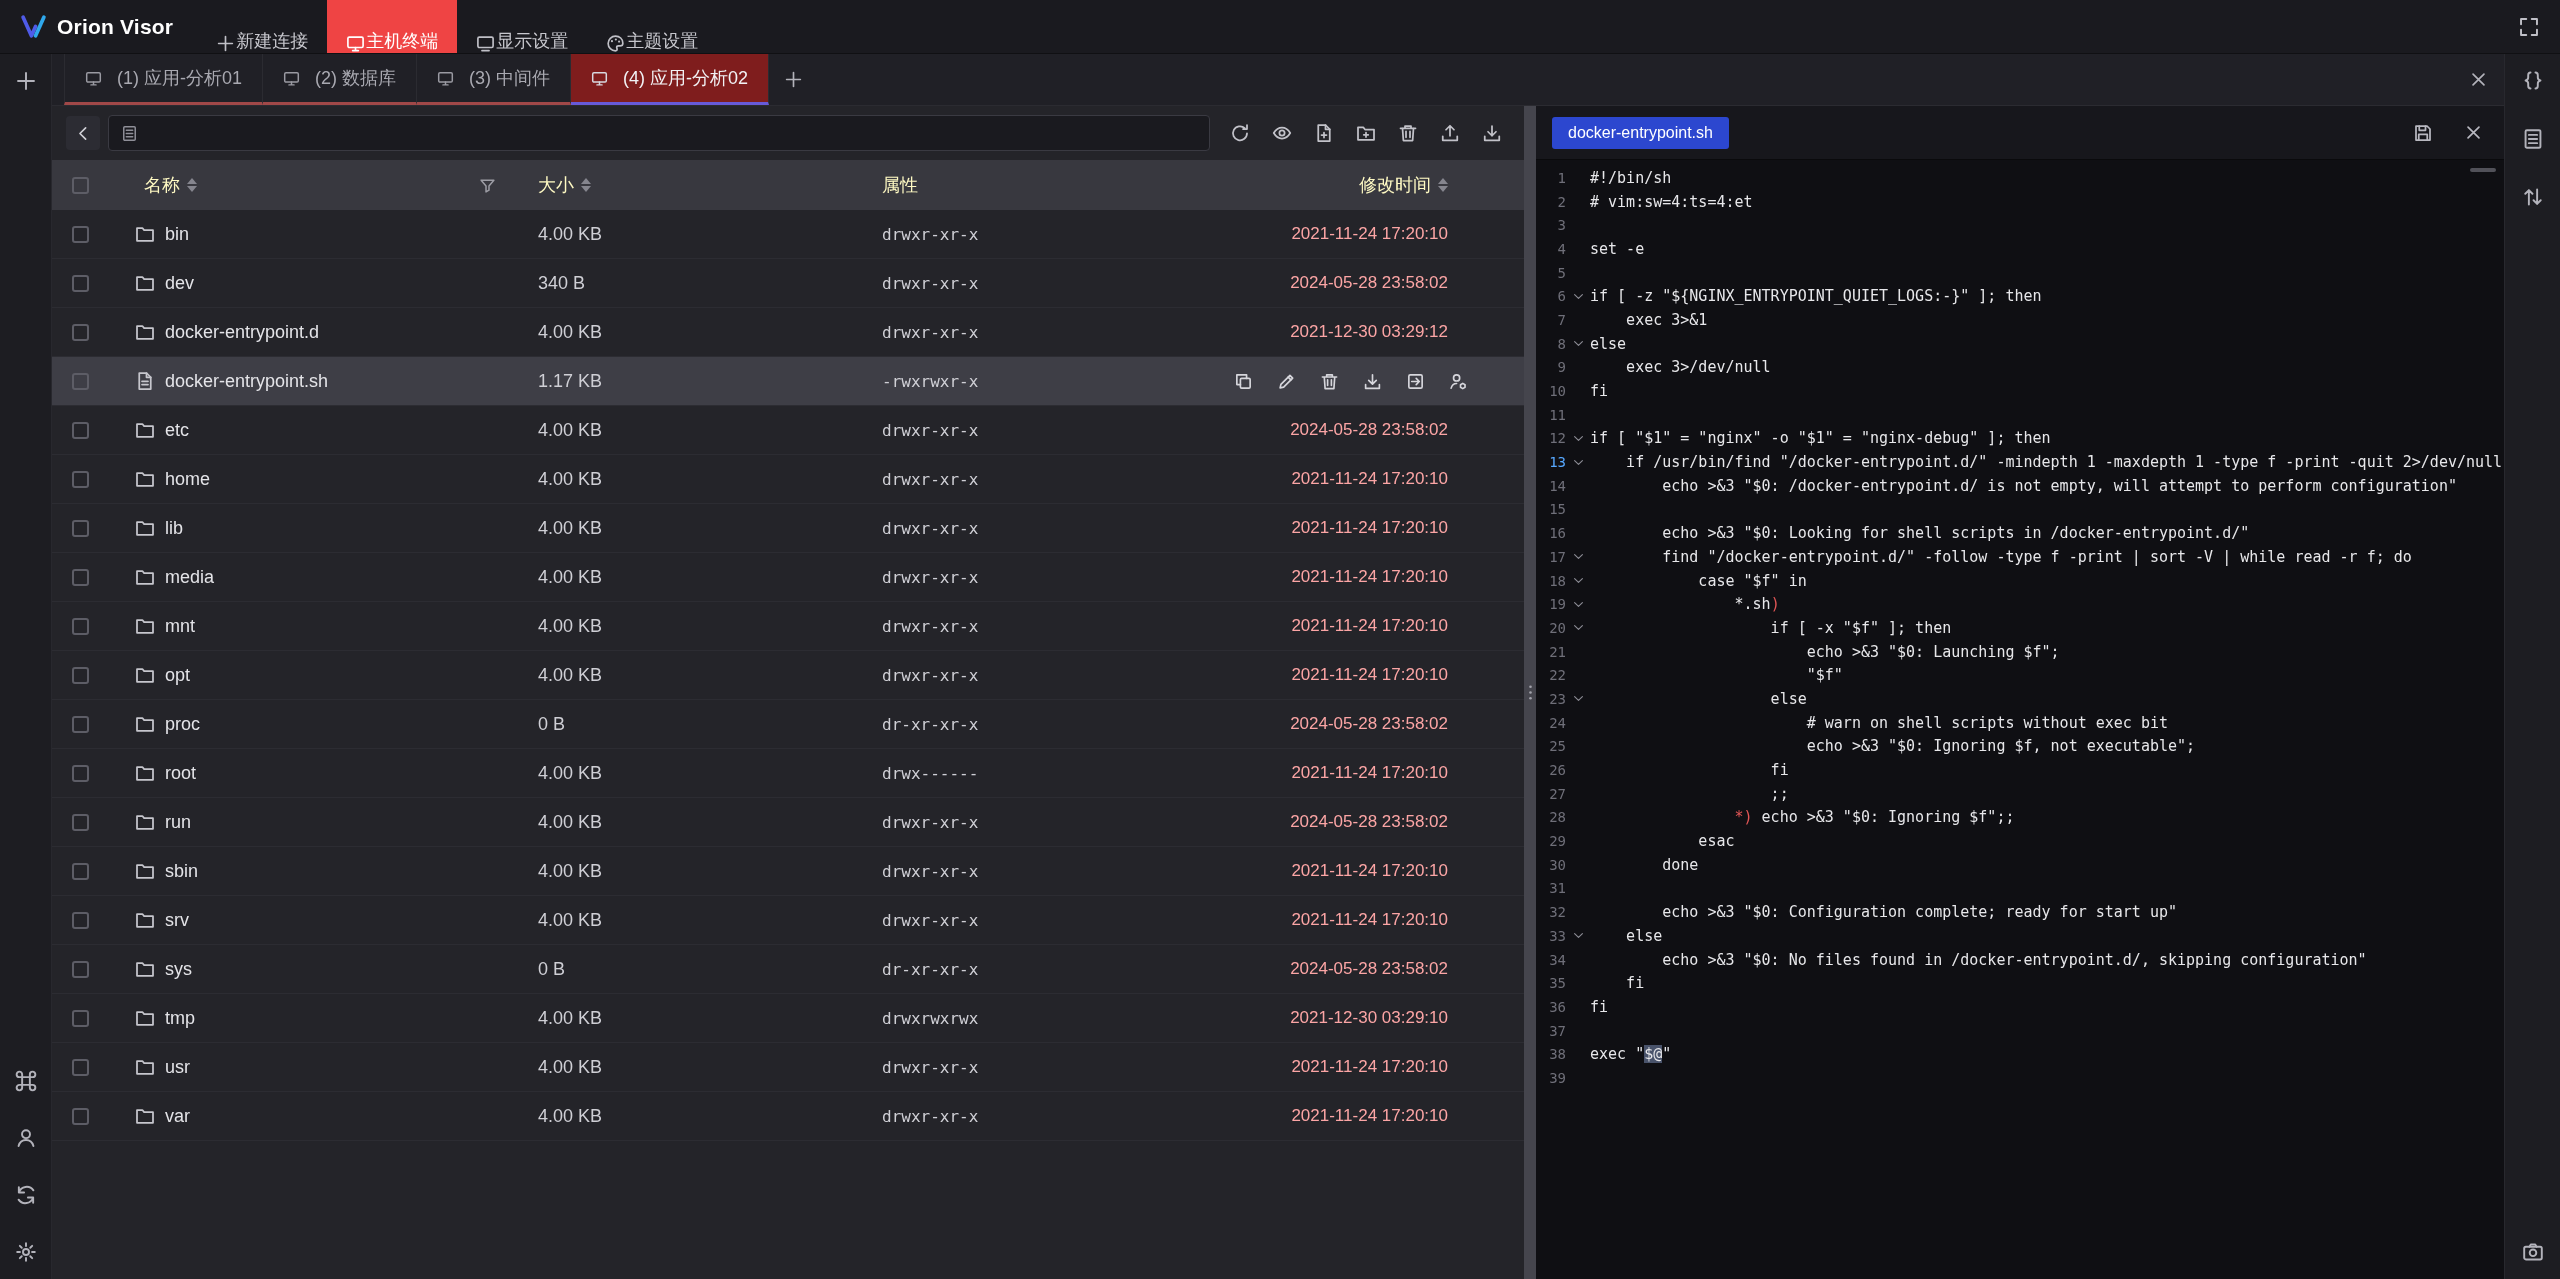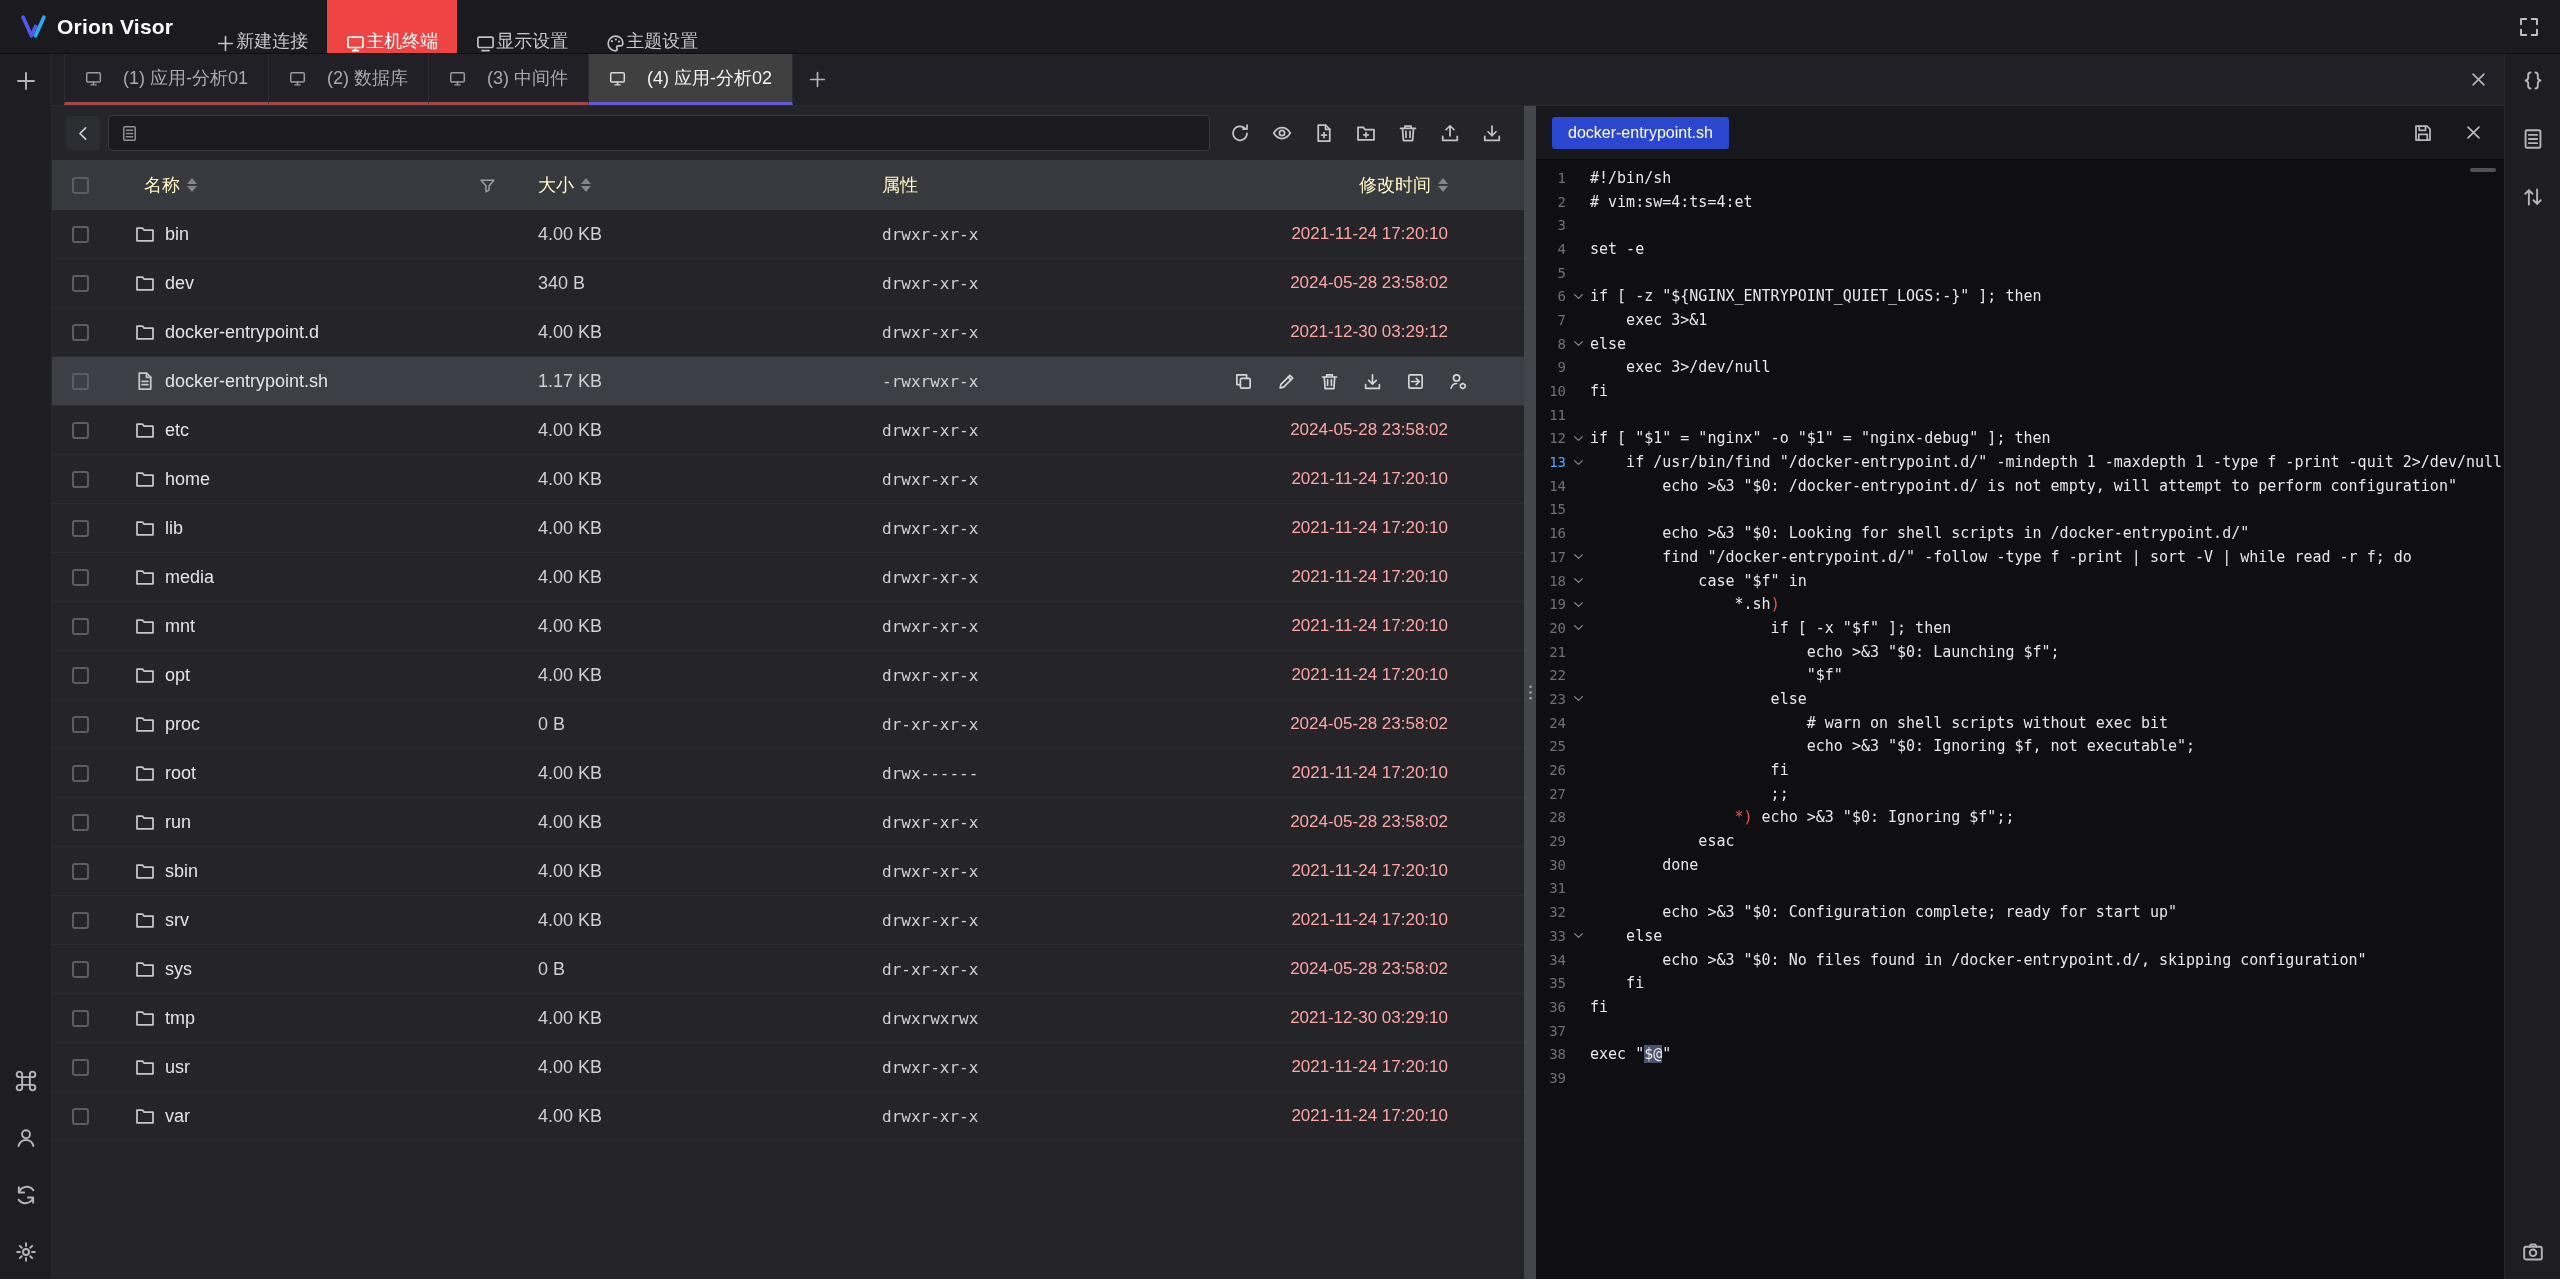--- a/index.html
+++ b/index.html
@@ -26,25 +26,25 @@
 .strip{flex:none;background:#1d1d22;display:flex;flex-direction:column;align-items:center}
 .strip.left{width:52px;border-right:1px solid #28282e}
 .strip.right{width:56px;border-left:1px solid #28282e}
 .strip-top{display:flex;flex-direction:column;align-items:center;gap:36px;padding-top:16px}
 .strip-bottom{margin-top:auto;display:flex;flex-direction:column;align-items:center;gap:35px;padding-bottom:16px}
 .strip .icon{color:#b3b3bb}
 .center{flex:1;display:flex;flex-direction:column;min-width:0}
 
 .tabbar{height:52px;flex:none;background:#202026;border-bottom:1px solid #2b2b31;display:flex;align-items:stretch;padding-left:12px}
 .tabs{display:flex;align-items:stretch}
-.tab{display:flex;align-items:center;gap:21px;padding:0 20px;font-size:18px;color:#a9a9b1;
+.tab{display:flex;align-items:center;gap:15px;padding:0 20px;font-size:18px;color:#a9a9b1;
   border-right:1px solid #2b2b31;border-bottom:3px solid #a04848;white-space:nowrap}
 .tab:first-child{border-left:1px solid #2b2b31}
 .tab .icon{color:#9a9aa2}
-.tab.active{background:#404040;color:#f2f2f5;border-bottom-color:#675ad8}
+.tab.active{background:#7f1d1d;color:#f2f2f5;border-bottom-color:#675ad8}
 .tab.active .icon{color:#d8d8df}
 .tab-add{width:48px;display:flex;align-items:center;justify-content:center;color:#b3b3bb}
 .tabbar-close{margin-left:auto;display:flex;align-items:center;padding-right:16px;color:#b3b3bb}
 
 .panes{flex:1;display:flex;min-height:0}
 .file-pane{width:1472px;flex:none;background:#242429;display:flex;flex-direction:column;min-height:0}
 .ftoolbar{height:54px;flex:none;display:flex;align-items:center;gap:8px;padding:0 14px}
 .icon-btn{background:none;border:none;color:#c2c2c9;width:36px;height:36px;display:flex;align-items:center;justify-content:center;border-radius:4px}
 .icon-btn.back{background:#2c2c33;width:34px;height:34px;color:#cfcfd5}
 .path-input{flex:1;height:36px;background:#1a1a1f;border:1px solid #3a3a42;border-radius:4px;display:flex;align-items:center;gap:8px;padding:0 12px}

